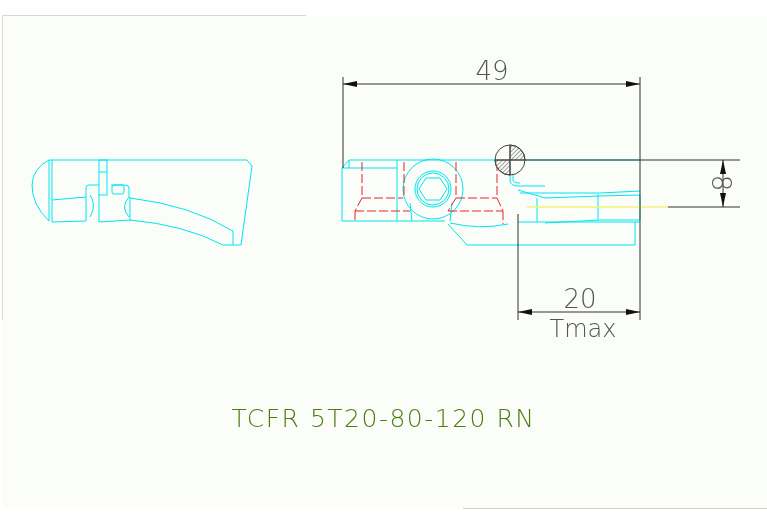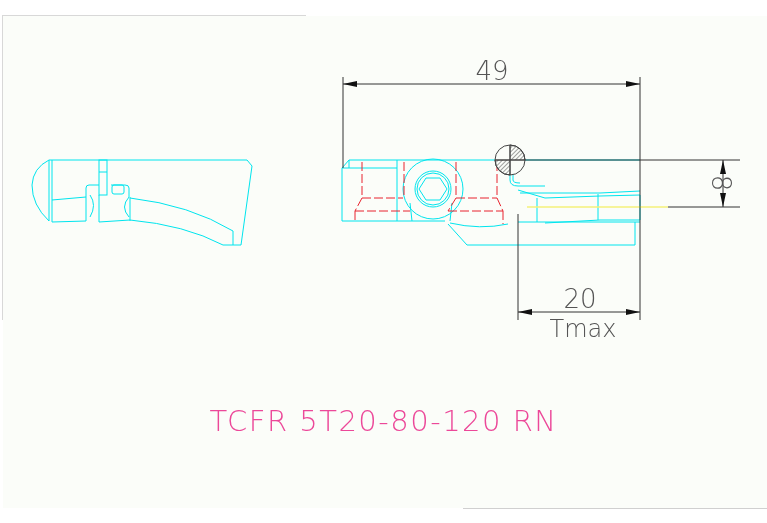--- a/index.html
+++ b/index.html
@@ -5,22 +5,22 @@
   html, body { margin: 0; padding: 0; }
   body { width: 767px; height: 523px; background: #ffffff; position: relative; overflow: hidden;
          font-family: "DejaVu Sans", sans-serif; }
   .canvas { position: absolute; left: 0; top: 0; width: 767px; height: 523px; }
   .frame-top { position: absolute; left: 2px; top: 15px; width: 304px; height: 1px; background: #d8d8d8; }
   .frame-left { position: absolute; left: 2px; top: 15px; width: 1px; height: 305px; background: #d8d8d8; }
   .frame-bottom { position: absolute; left: 463px; top: 508px; width: 304px; height: 1px; background: #d0d0d0; }
   .paper { position: absolute; left: 3px; top: 16px; width: 764px; height: 492px; background: #fbfdf9; }
   svg { position: absolute; left: 0; top: 0; }
   .dim-text { font-family: "DejaVu Sans", sans-serif; font-weight: 200; fill: #555; }
-  .label-line { position: absolute; left: 0; width: 767px; text-align: center; color: #ec4899;
-                font-family: "DejaVu Sans", sans-serif; font-weight: 300; font-size: 29px; letter-spacing: 1.5px; }
+  .label-line { position: absolute; left: 0; width: 767px; text-align: center; color: #4d7c0f;
+                font-family: "DejaVu Sans", sans-serif; font-weight: 300; font-size: 25px; letter-spacing: 1.5px; }
   #title-line { top: 404px; }
   #sub-line { top: 446px; }
 </style>
 </head>
 <body>
 
 <div class="canvas">
   <div class="paper"></div>
   <div class="frame-top"></div>
   <div class="frame-left"></div>

